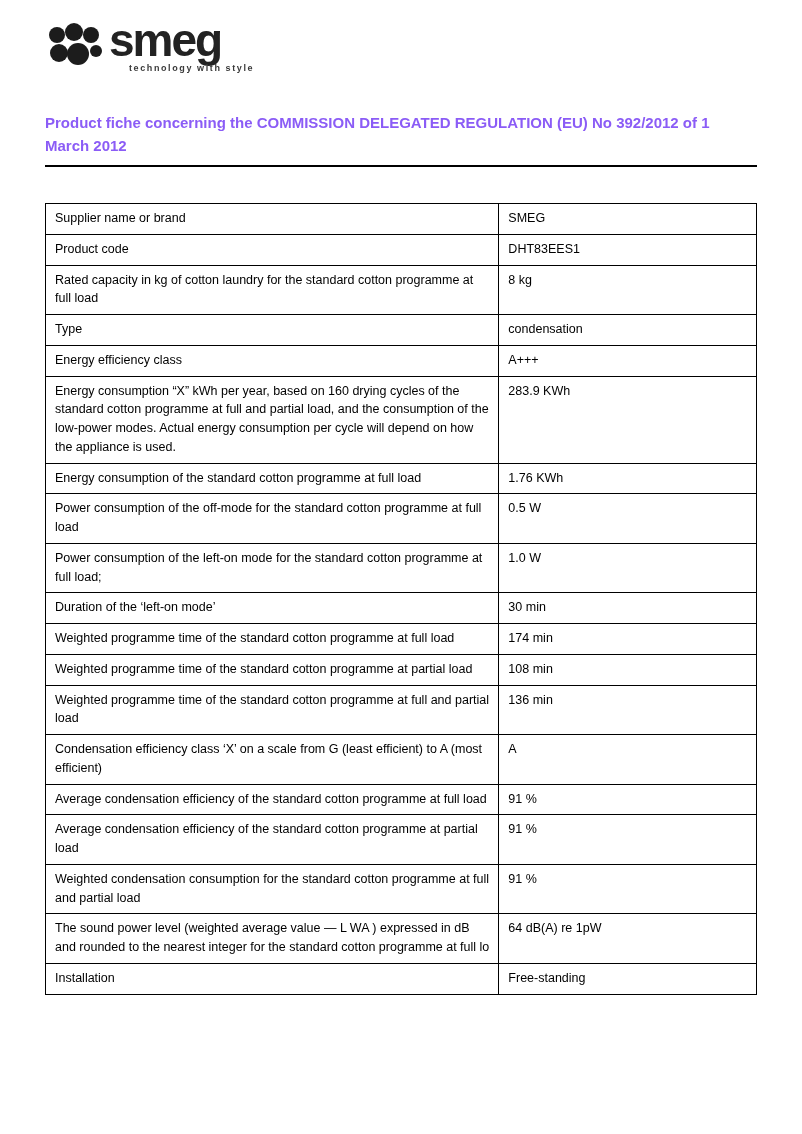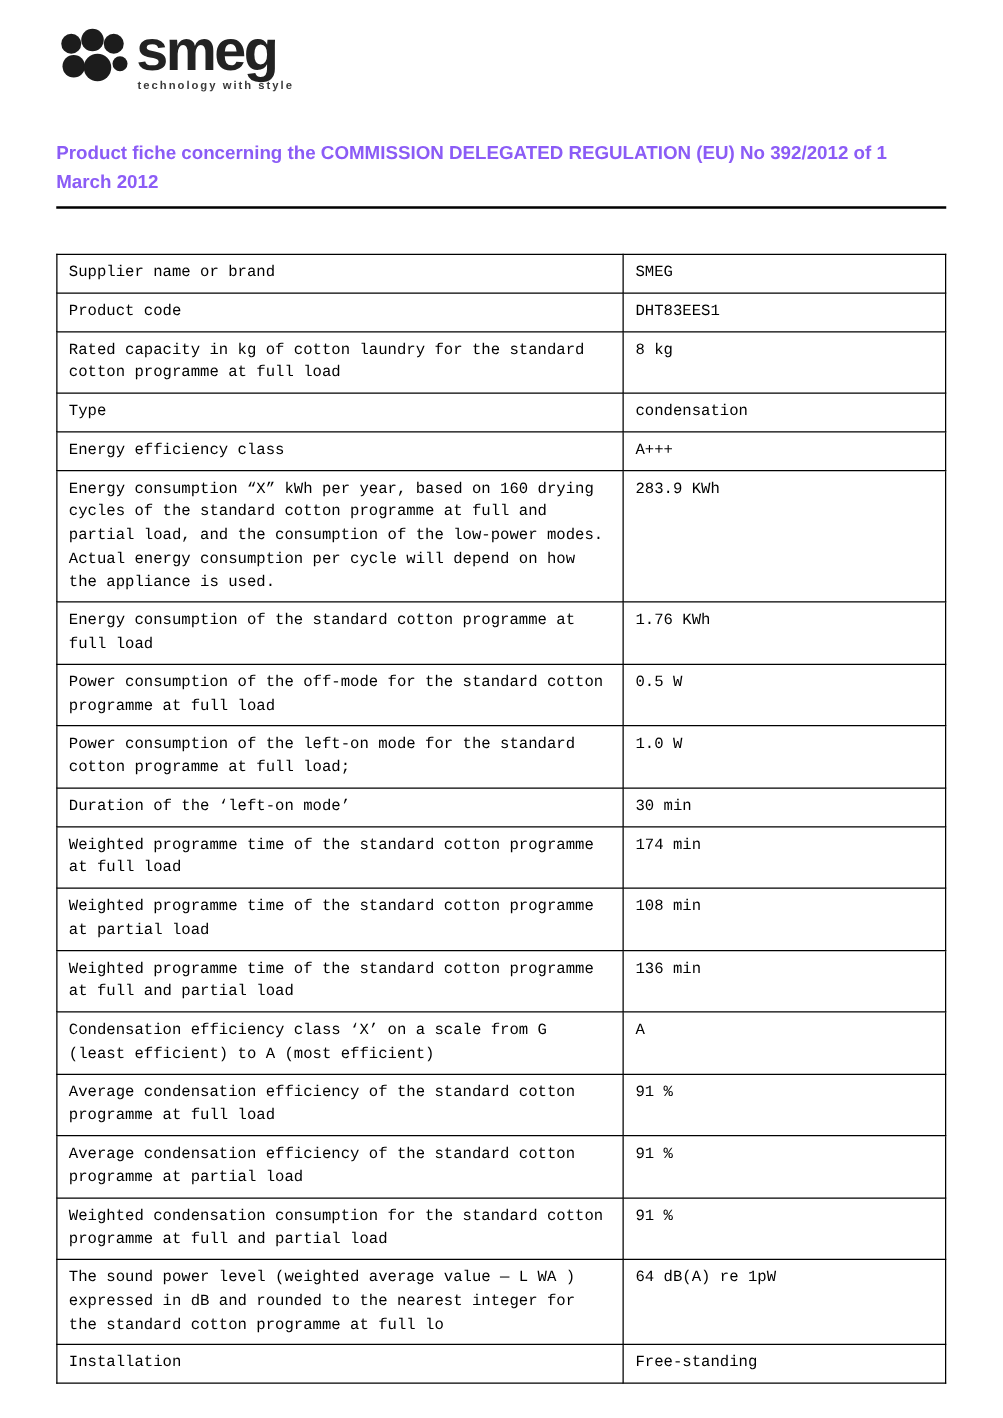--- a/index.html
+++ b/index.html
@@ -43,21 +43,21 @@
     letter-spacing: -2px;
     line-height: 0.9;
     color: #222222;
   }
   .logo-tagline {
     font-size: 9px;
     font-weight: bold;
     letter-spacing: 1.6px;
     color: #3a3a3a;
     margin-top: 2px;
-    margin-left: 1px;
+    margin-left: 20px;
   }
 
   
   .title {
     margin: 24px 0 0 0;
     font-size: 15px;
     font-weight: bold;
     line-height: 1.5;
     color: #8b5cf6;
   }
@@ -66,21 +66,20 @@
     background: #000;
     margin-top: 8px;
   }
 
   
   table.fiche {
     border-collapse: collapse;
     width: 100%;
     margin-top: 36px;
     table-layout: fixed;
-    font-family: Liberation Mono, monospace;
   }
   table.fiche td {
     border: 1px solid #000;
     padding: 5px 9px 6px 9px;
     font-size: 12.5px;
     line-height: 1.5;
     vertical-align: top;
     word-wrap: break-word;
   }
   td.lbl { width: 64.5%; }

